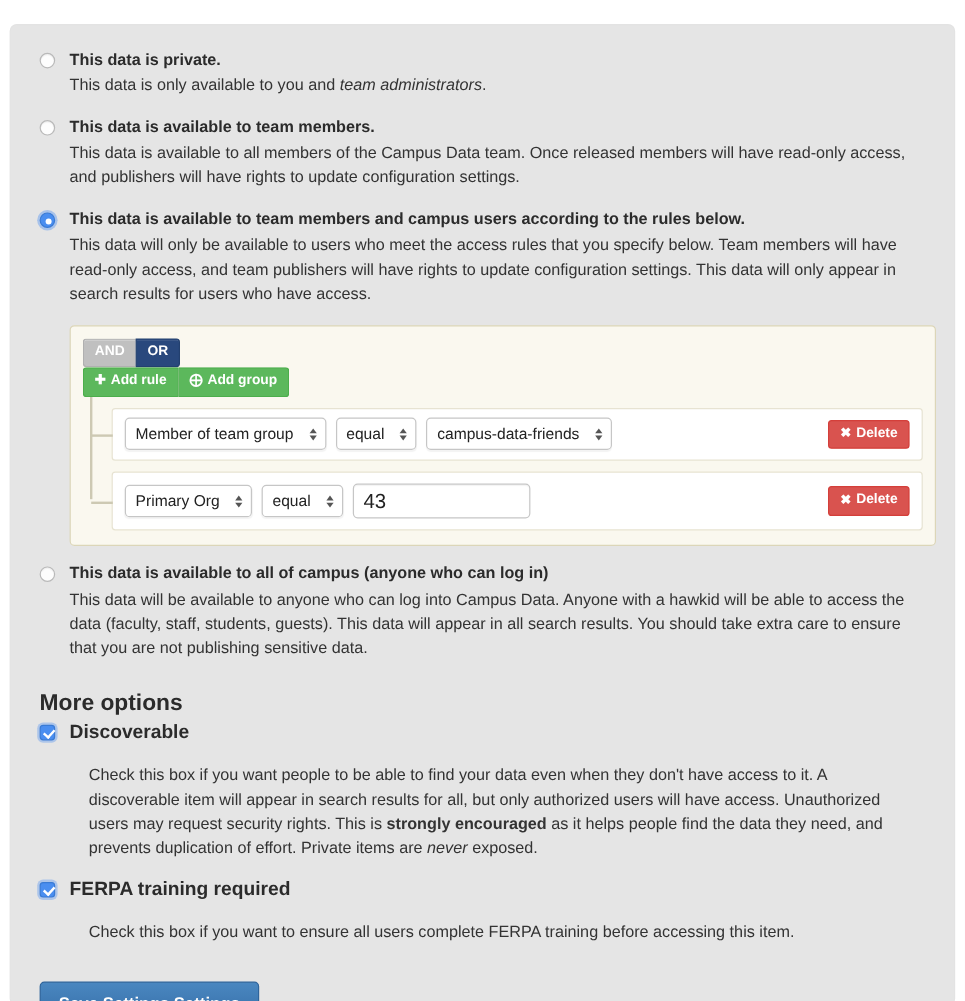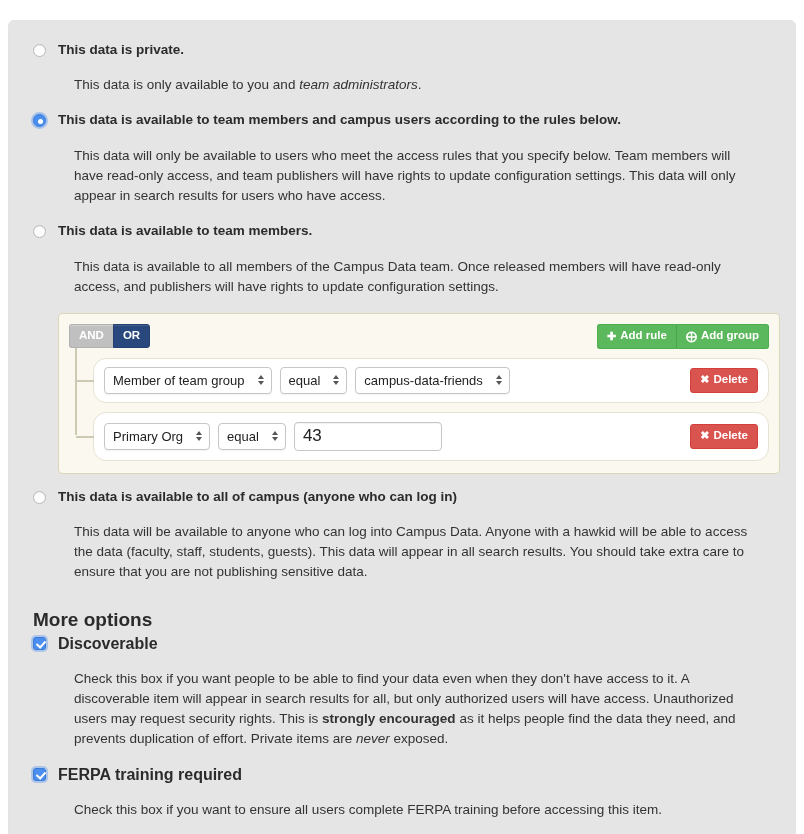--- a/index.html
+++ b/index.html
@@ -70,21 +70,21 @@
     font-size: 13.5px;
     font-weight: bold;
     color: #2b2b2b;
     line-height: 1.35;
     margin: 0 0 2px 0;
   }
   .opt-desc {
     font-size: 13.5px;
     color: #333333;
     line-height: 1.5;
-    margin: 16px;
+    margin: 0;
     max-width: 735px;
   }
   .opt-desc em { font-style: italic; }
 
   
   .qb-wrap {
     margin: 12px 0 4px 0;
     padding-left: 25px;
   }
   .query-builder {
@@ -95,20 +95,21 @@
     padding: 10px 10px 12px 10px;
     width: 722px;
   }
 
   .qb-header {
     display: flex;
     align-items: flex-start;
     justify-content: space-between;
     position: relative;
     z-index: 2;
+    flex-direction: column;
   }
 
   .btn-group { display: inline-flex; }
   .cond-btn {
     font-size: 11.5px;
     font-weight: bold;
     padding: 4px 9px 5px 9px;
     line-height: 1.1;
     border: 1px solid rgba(0,0,0,.16);
     color: #ffffff;
@@ -161,21 +162,21 @@
     top: -22px;
     bottom: 26px;
     width: 2px;
     background: #cdc9b3;
   }
 
   .rule {
     position: relative;
     background: #ffffff;
     border: 1px solid #e7e3d2;
-    border-radius: 13px;
+    border-radius: 3px;
     padding: 9px 10px;
     margin-bottom: 9px;
     display: flex;
     align-items: center;
   }
   .rule:last-child { margin-bottom: 0; }
   
   .rule::before {
     content: "";
     position: absolute;
@@ -335,30 +336,30 @@
 
     
     <div class="option">
       <span class="radio"></span>
       <div class="opt-title">This data is private.</div>
       <p class="opt-desc"><span>This data is only available to you and </span><em>team administrators</em><span>.</span></p>
     </div>
 
     
     <div class="option">
+      <span class="radio"></span>
+      <div class="opt-title">This data is available to team members.</div>
+      <p class="opt-desc">This data is available to all members of the Campus Data team. Once released members will have read-only access, and publishers will have rights to update configuration settings.</p>
+    </div>
+
+    
+    <div class="option">
       <span class="radio checked"></span>
       <div class="opt-title">This data is available to team members and campus users according to the rules below.</div>
       <p class="opt-desc">This data will only be available to users who meet the access rules that you specify below. Team members will have read-only access, and team publishers will have rights to update configuration settings. This data will only appear in search results for users who have access.</p>
-    </div>
-
-    
-    <div class="option">
-      <span class="radio"></span>
-      <div class="opt-title">This data is available to team members.</div>
-      <p class="opt-desc">This data is available to all members of the Campus Data team. Once released members will have read-only access, and publishers will have rights to update configuration settings.</p>
     </div>
 
     
     <div class="qb-wrap">
       <div class="query-builder">
 
         <div class="qb-header">
           <div class="btn-group">
             <span class="cond-btn and">AND</span>
             <span class="cond-btn or">OR</span>

